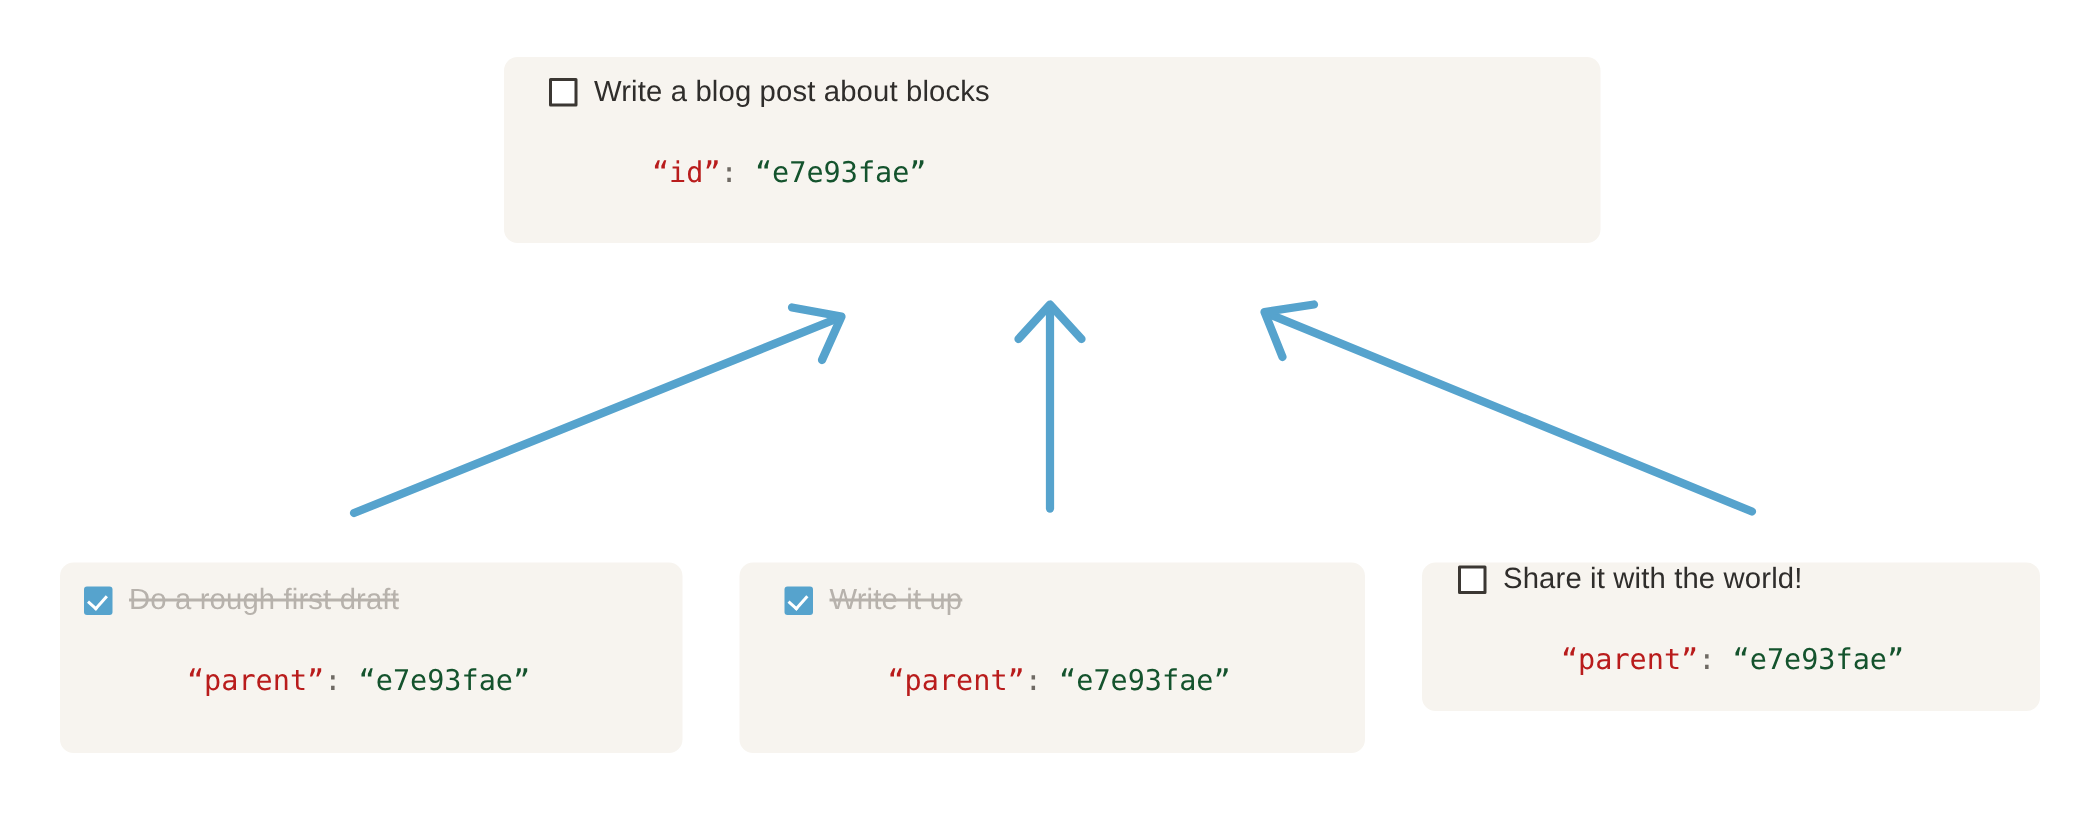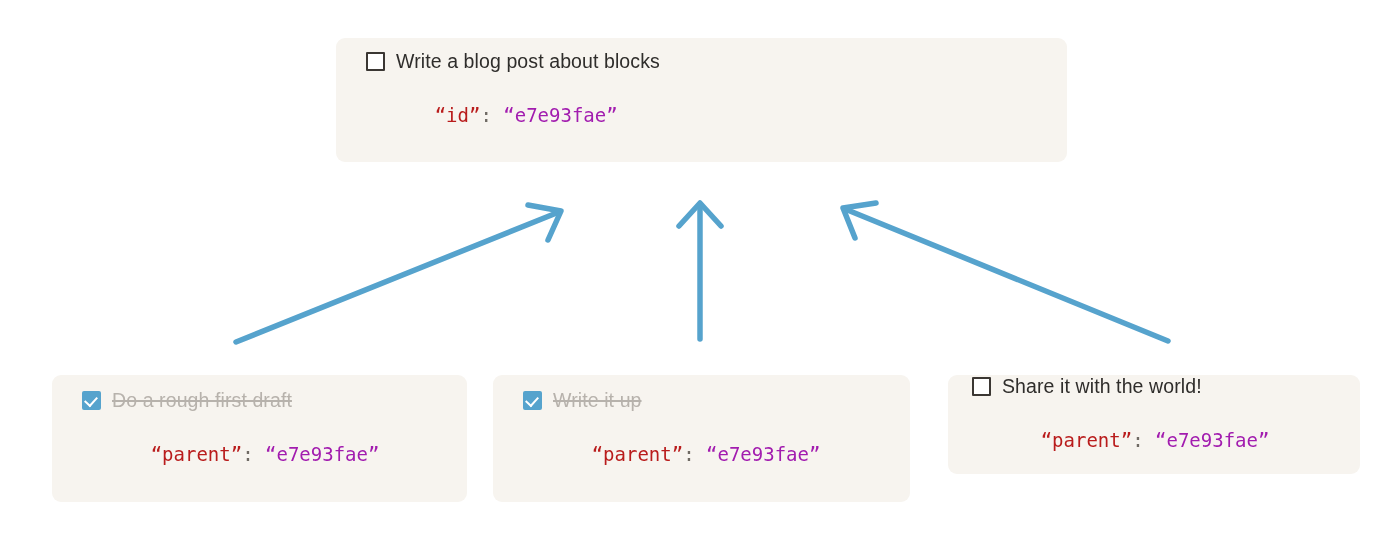--- a/index.html
+++ b/index.html
@@ -46,22 +46,21 @@
     width: 731px;
     height: 124px;
     padding: 0 30px;
   }
 
   .card-child-1 {
     left: 40px;
     top: 375px;
     width: 415px;
     height: 127px;
-    padding: 0 30px;
-    margin-left: 12px;
+    padding: 0 16px;
   }
 
   .card-child-2 {
     left: 493px;
     top: 375px;
     width: 417px;
     height: 127px;
     padding: 0 30px;
   }
 
@@ -134,21 +133,21 @@
     white-space: pre;
     line-height: 1.2;
   }
   .json-key {
     color: #b91c1c;
   }
   .json-colon {
     color: #6f6a64;
   }
   .json-value {
-    color: #a21caf;
+    color: #14532d;
   }
 </style>
 </head>
 <body>
 
 <div class="canvas">
 
   <svg class="arrows-layer" viewBox="0 0 1400 544" width="1400" height="544">
     <g fill="none" stroke="#56a3cd" stroke-width="5.5" stroke-linecap="round" stroke-linejoin="round">
 

